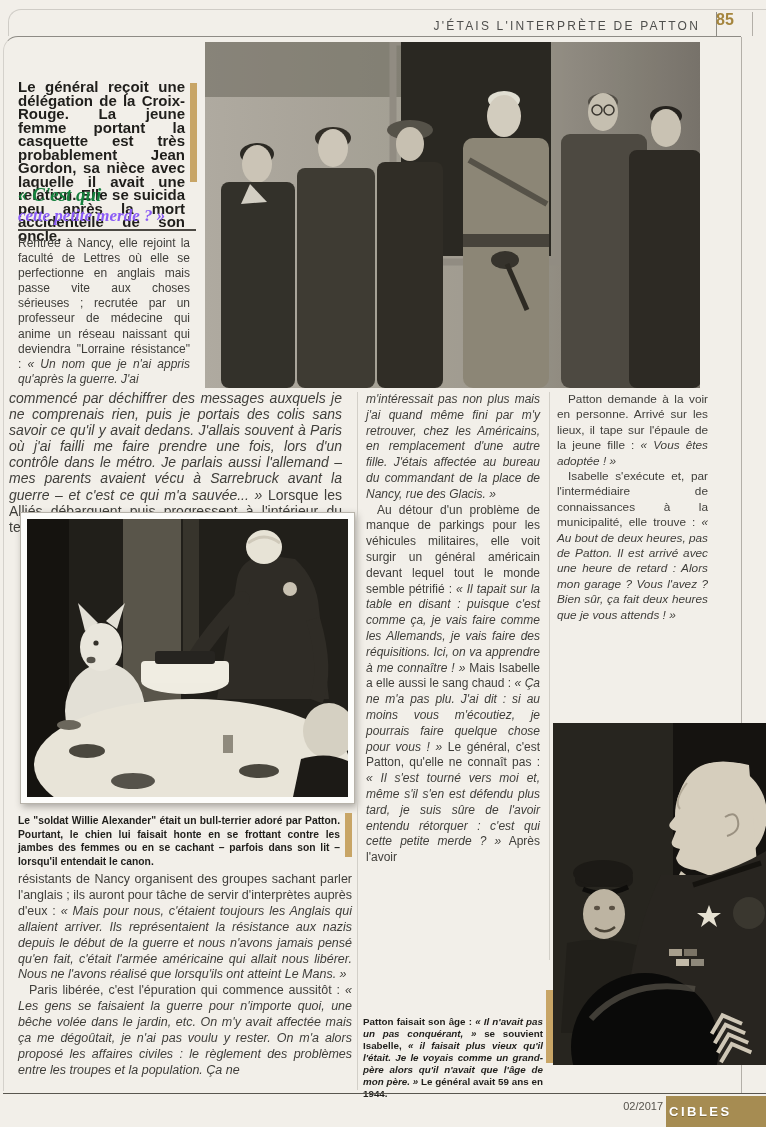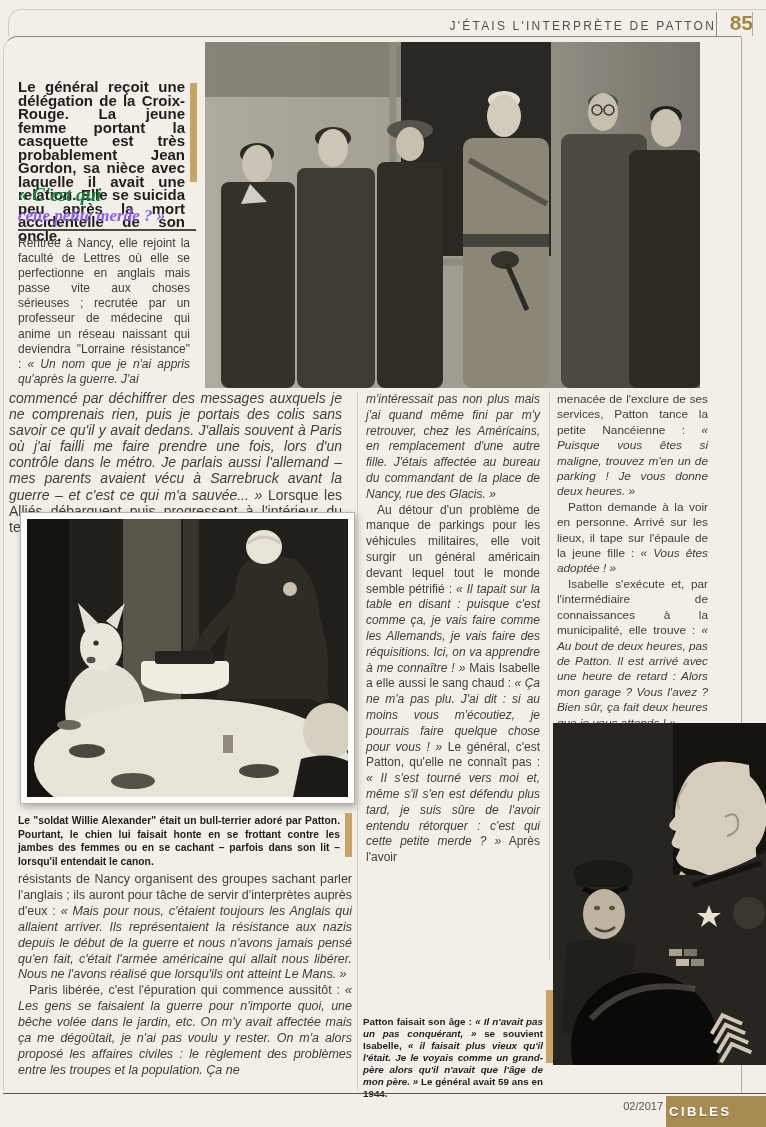--- a/index.html
+++ b/index.html
@@ -5,22 +5,22 @@
   html,body{margin:0;padding:0;background:#e7e4de;}
   .page{position:relative;width:766px;height:1127px;background:#f2efe9;overflow:hidden;
         font-family:"Liberation Sans",sans-serif;}
   .abs{position:absolute;}
   
   .frame-a{left:8px;top:9px;right:0;height:26px;border-top:1px solid #cfccc6;border-left:1px solid #cfccc6;border-top-left-radius:13px;}
   .frame-b{left:3px;top:36px;right:25px;height:1054px;border-top:1px solid #8e8b85;border-left:1px solid #d4d1cb;border-top-left-radius:15px;}
   .vline{width:1px;background:#b3afa8;}
   .hline{height:1px;background:#59564f;}
   
-  .hdr-title{left:0;top:19px;width:700px;text-align:right;font-size:12px;letter-spacing:2.2px;color:#4f4f4d;padding-left:16px;}
-  .hdr-num{left:716px;top:11px;width:37px;text-align:right;font-size:21px;font-weight:bold;color:#a5853d;}
+  .hdr-title{left:0;top:19px;width:700px;text-align:right;font-size:12px;letter-spacing:2.2px;color:#4f4f4d;}
+  .hdr-num{left:716px;top:11px;width:37px;text-align:left;font-size:16px;font-weight:bold;color:#a5853d;}
   
   .cap{font-weight:bold;color:#1f1e1b;text-align:justify;}
   .goldbar{background:#c8a566;}
   
   .head1{font-family:"Liberation Serif",serif;font-style:italic;font-weight:bold;font-size:19px;color:#15803d;}
   .head2{font-family:"Liberation Serif",serif;font-style:italic;font-weight:bold;font-size:17px;color:#8b5cf6;}
   .headrule{height:2px;background:#4c4944;}
   
   .txt{color:#3f3e3a;text-align:justify;}
   .txt p{margin:0;}
@@ -159,21 +159,20 @@
 
   <div class="abs vline" style="left:357px;top:392px;height:698px;background:#d2cfc8;"></div>
   <div class="abs vline" style="left:549px;top:392px;height:568px;background:#d2cfc8;"></div>
 
   <div class="abs txt" style="left:366px;top:392px;width:174px;font-size:12px;line-height:15.8px;">
     <p><span class="it">m'intéressait pas non plus mais j'ai quand même fini par m'y retrouver, chez les Américains, en remplacement d'une autre fille. J'étais affectée au bureau du commandant de la place de Nancy, rue des Glacis. »</span></p>
     <p class="ind"><span>Au détour d'un problème de manque de parkings pour les véhicules militaires, elle voit surgir un général américain devant lequel tout le monde semble pétrifié : </span><span class="it">« Il tapait sur la table en disant : puisque c'est comme ça, je vais faire comme les Allemands, je vais faire des réquisitions. Ici, on va apprendre à me connaître ! »</span><span> Mais Isabelle a elle aussi le sang chaud : </span><span class="it">« Ça ne m'a pas plu. J'ai dit : si au moins vous m'écoutiez, je pourrais faire quelque chose pour vous ! »</span><span> Le général, c'est Patton, qu'elle ne connaît pas : </span><span class="it">« Il s'est tourné vers moi et, même s'il s'en est défendu plus tard, je suis sûre de l'avoir entendu rétorquer : c'est qui cette petite merde ? »</span><span> Après l'avoir</span></p>
   </div>
 
   <div class="abs txt" style="left:557px;top:392px;width:151px;font-size:11.8px;line-height:15.4px;">
-    <p><span>menacée de l'exclure de ses services, Patton tance la petite Nancéienne : </span><span class="it">« Puisque vous êtes si maligne, trouvez m'en un de parking ! Je vous donne deux heures. »</span></p>
     <p class="ind"><span>Patton demande à la voir en personne. Arrivé sur les lieux, il tape sur l'épaule de la jeune fille : </span><span class="it">« Vous êtes adoptée ! »</span></p>
     <p class="ind"><span>Isabelle s'exécute et, par l'intermédiaire de connaissances à la municipalité, elle trouve : </span><span class="it">« Au bout de deux heures, pas de Patton. Il est arrivé avec une heure de retard : Alors mon garage ? Vous l'avez ? Bien sûr, ça fait deux heures que je vous attends ! »</span></p>
   </div>
 
   <div class="abs cap" style="left:363px;top:1016px;width:180px;font-size:9.8px;line-height:12px;"><span>Patton faisait son âge : </span><span class="it">« Il n'avait pas un pas conquérant, »</span><span> se souvient Isabelle, </span><span class="it">« il faisait plus vieux qu'il l'était. Je le voyais comme un grand-père alors qu'il n'avait que l'âge de mon père. »</span><span> Le général avait 59 ans en 1944.</span></div>
   <div class="abs goldbar" style="left:546px;top:990px;width:7px;height:73px;"></div>
 
   <div class="abs ph" style="left:553px;top:723px;width:213px;height:342px;">
     <svg width="213" height="342" viewBox="0 0 213 342">
       <rect width="213" height="342" fill="#151310"></rect>

